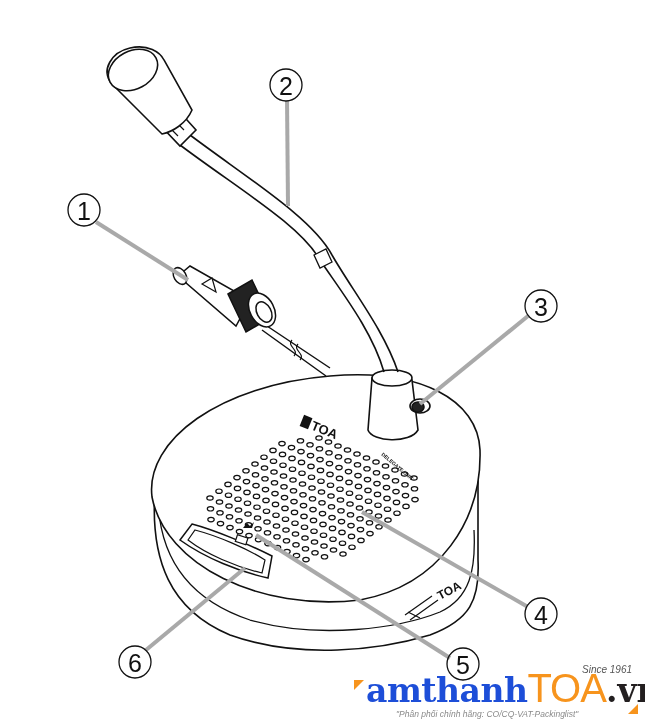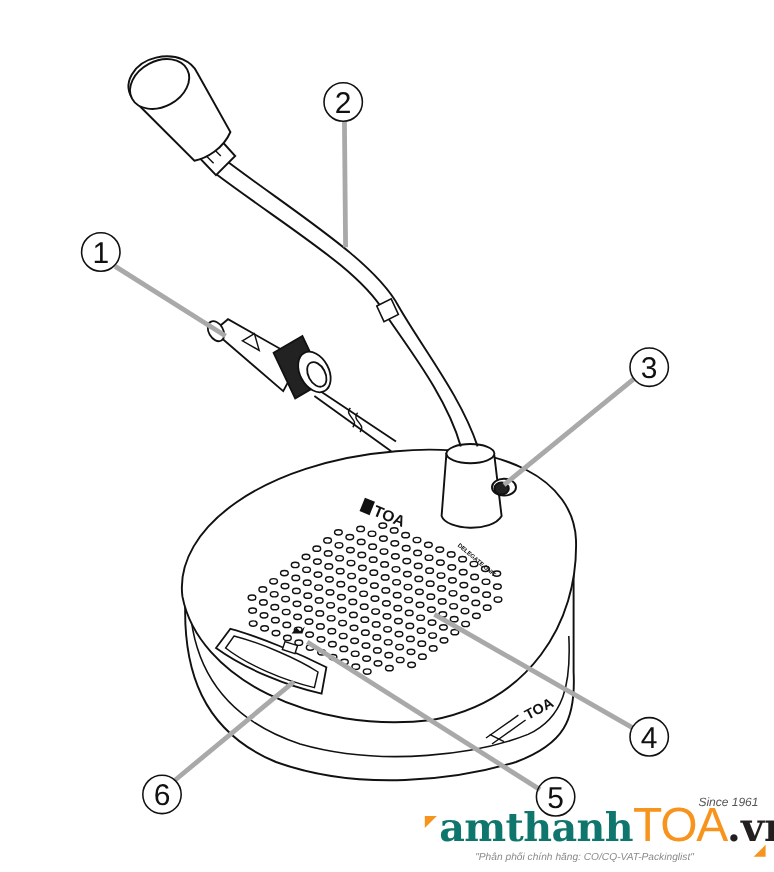--- a/index.html
+++ b/index.html
@@ -1,21 +1,21 @@
 <!DOCTYPE html>
 <html><head>
 <meta charset="utf-8">
 <style>
   html, body { margin:0; padding:0; background:#ffffff; }
   body { width:645px; height:727px; position:relative; overflow:hidden; font-family:"Liberation Sans", sans-serif; }
   #diagram { position:absolute; left:0; top:0; width:645px; height:727px; }
   .callout-num { font-family:"Liberation Sans", sans-serif; font-size:25px; fill:#111; text-anchor:middle; dominant-baseline:central; }
   .logo { position:absolute; left:352px; top:668px; width:290px; height:58px; }
   .logo-main { position:absolute; left:14px; top:0; white-space:nowrap; line-height:1; }
-  .logo-a { font-family:"DejaVu Serif", serif; font-weight:bold; font-size:33px; color:#0f766e; letter-spacing:-0.5px; }
+  .logo-a { font-family:"DejaVu Serif", serif; font-weight:bold; font-size:33px; color:#1d4ed8; letter-spacing:-0.5px; }
   .logo-b { font-family:"Liberation Sans", sans-serif; font-size:40px; color:#f7941d; letter-spacing:-1px; }
   .logo-c { font-family:"DejaVu Serif", serif; font-weight:bold; font-size:33px; color:#231f20; }
   .logo-since { position:absolute; left:230px; top:-4px; font-family:"Liberation Sans", sans-serif; font-style:italic; font-size:10px; color:#555; }
   .logo-tag { position:absolute; left:44px; top:41px; font-family:"Liberation Sans", sans-serif; font-style:italic; font-size:8.5px; color:#8a8a8a; white-space:nowrap; }
   .logo-corner-l { position:absolute; left:2px; top:12px; width:0; height:0; border-top:10px solid #f7941d; border-right:10px solid transparent; }
   .logo-corner-r { position:absolute; left:276px; top:36px; width:0; height:0; border-bottom:10px solid #f7941d; border-left:10px solid transparent; }
 </style>
 </head>
 <body>
 

